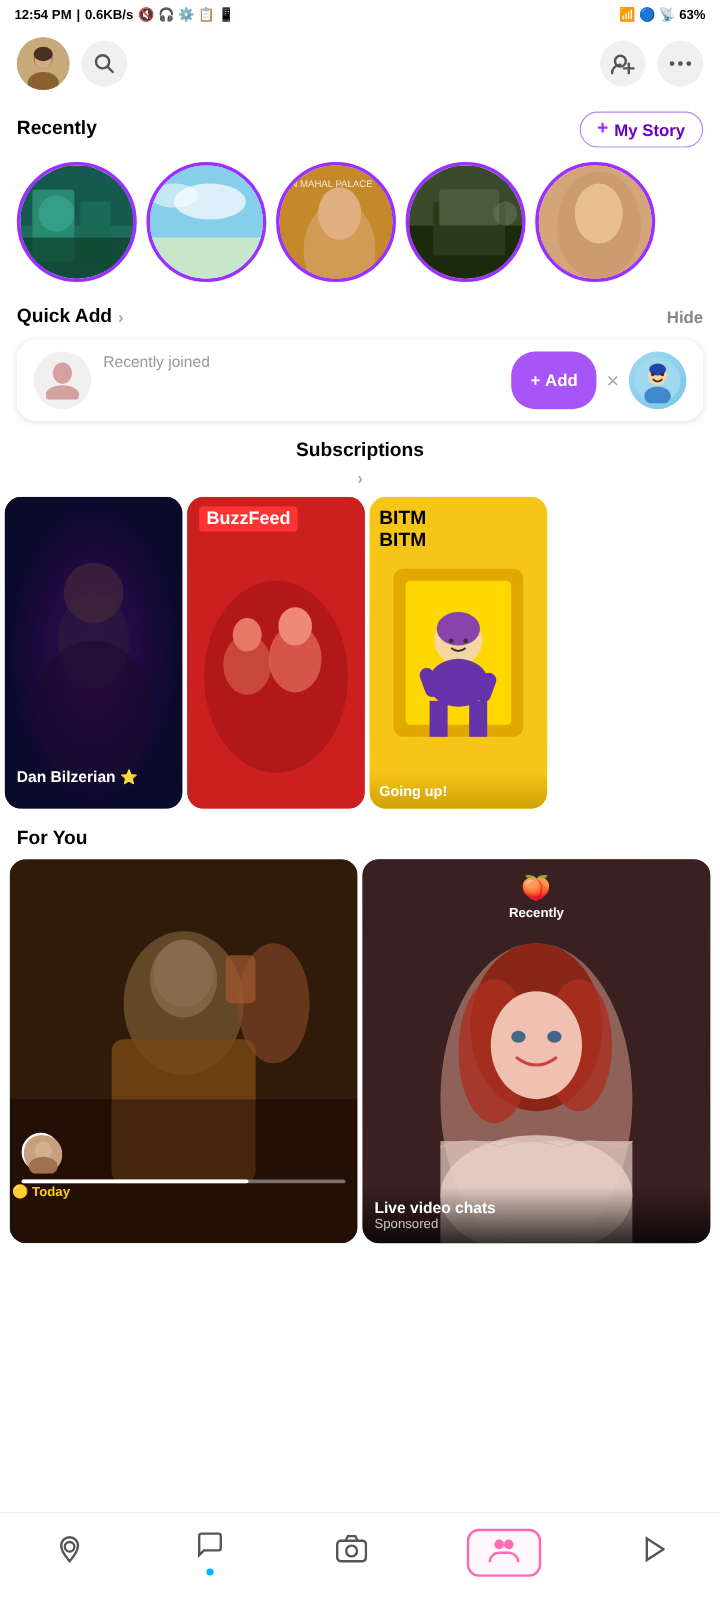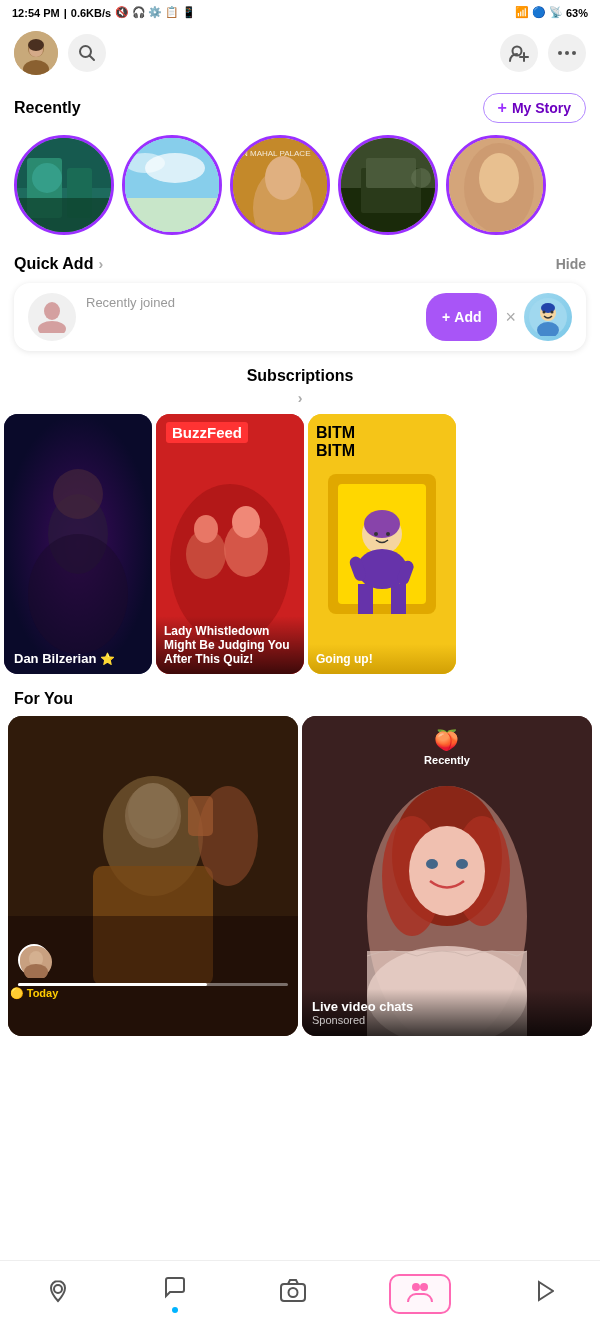--- a/index.html
+++ b/index.html
@@ -398,21 +398,21 @@
       height: 100%;
       background: linear-gradient(to bottom right, #d4a57a, #c8956a);
     }
 
     
     .dan-bg {
       background: linear-gradient(160deg, #0a0a3a, #1a1a5a, #3a0a5a, #0a1a4a);
     }
     .dan-label {
       position: absolute;
-      bottom: 8px;
+      bottom: 19px;
       left: 10px;
       color: #fff;
       font-size: 13px;
       font-weight: 700;
       display: flex;
       align-items: center;
       gap: 4px;
     }
     .verified-star {
       color: #ffcc00;
@@ -629,23 +629,20 @@
         <ellipse cx="74" cy="150" rx="60" ry="80" fill="#991010" opacity="0.5"></ellipse>
 
         <ellipse cx="50" cy="140" rx="20" ry="25" fill="#cc5544" opacity="0.8"></ellipse>
         <ellipse cx="90" cy="135" rx="22" ry="28" fill="#dd6655" opacity="0.8"></ellipse>
         <ellipse cx="50" cy="115" rx="12" ry="14" fill="#e87766"></ellipse>
         <ellipse cx="90" cy="108" rx="14" ry="16" fill="#f08877"></ellipse>
       </svg>
       <div style="position:absolute;top:10px;left:10px;">
         <span style="background:#ff3333;color:#fff;font-size:15px;font-weight:900;padding:2px 6px;border-radius:3px;">BuzzFeed</span>
       </div>
-      <div class="sub-label">
-        Lady Whistledown Might Be Judging You After This Quiz!
-      </div>
     </div>
 
     <div class="sub-card bitmoji-bg">
       <svg width="148" height="260" viewBox="0 0 148 260">
         <rect width="148" height="260" fill="#f5c518"></rect>
         <rect x="20" y="60" width="108" height="140" fill="#e0a800" rx="8"></rect>
         <rect x="30" y="70" width="88" height="120" fill="#ffd700" rx="4"></rect>
 
         <circle cx="74" cy="120" r="20" fill="#f5d5a0"></circle>
         <ellipse cx="74" cy="110" rx="18" ry="14" fill="#8844aa"></ellipse>

